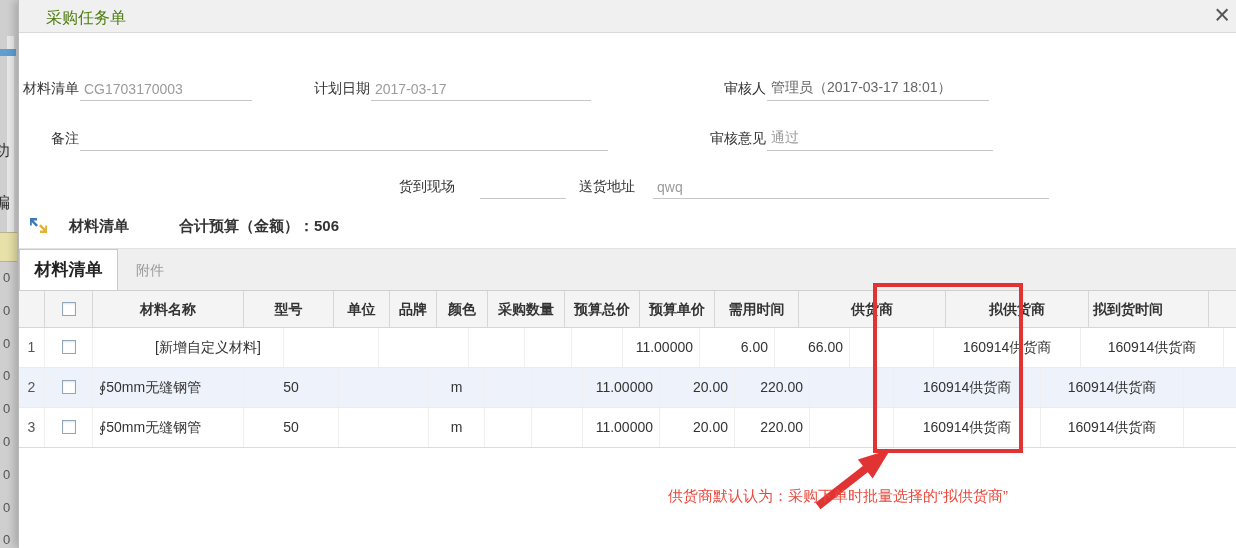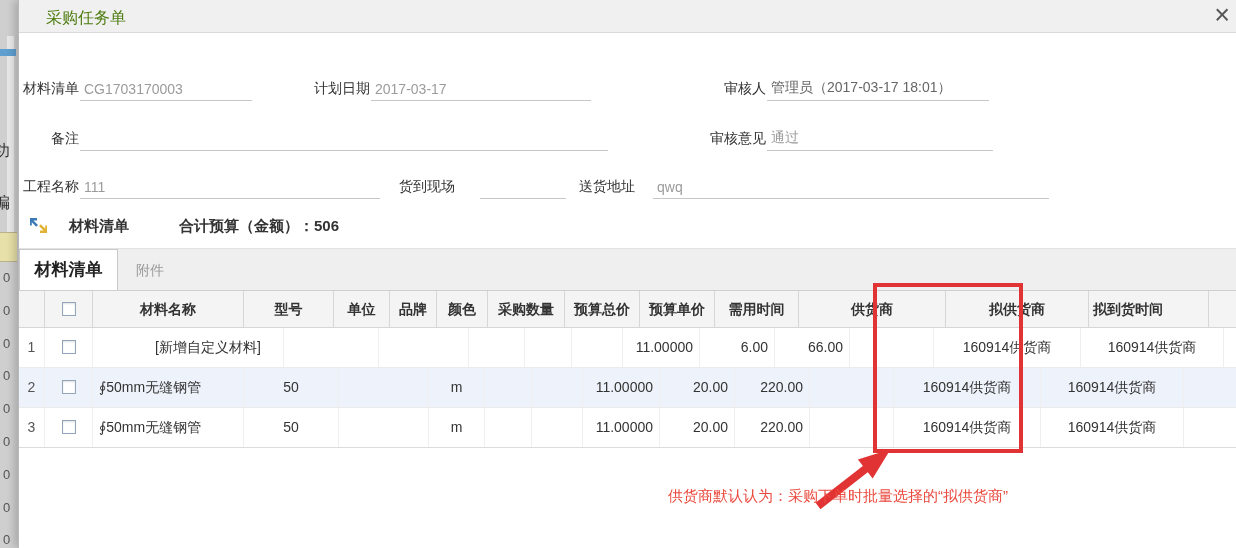--- a/index.html
+++ b/index.html
@@ -111,24 +111,20 @@
 
     <div class="field" style="left:32px; top:125px;">
       <span class="lbl">备注</span>
       <span class="vbox v-grey" style="width:528px;"></span>
     </div>
     <div class="field" style="left:687px; top:125px;">
       <span class="lbl" style="width:60px; text-align:right;margin-top:48px;">审核意见</span>
       <span class="vbox v-grey" style="width:226px;">通过</span>
     </div>
 
-    <div class="field" style="left:4px; top:173px;">
-      <span class="lbl">工程名称</span>
-      <span class="vbox v-grey" style="width:300px;">111</span>
-    </div>
     <div class="field" style="left:560px; top:173px;">
       <span class="lbl">送货地址</span>
       <span class="vbox v-grey" style="width:396px; margin-left:18px;">qwq</span>
     </div>
     <div class="field" style="left:380px; top:173px;">
       <span class="lbl">货到现场</span>
       <span class="vbox v-grey" style="width:86px; margin-left:25px;"></span>
     </div>
 
     <div class="section-row">

